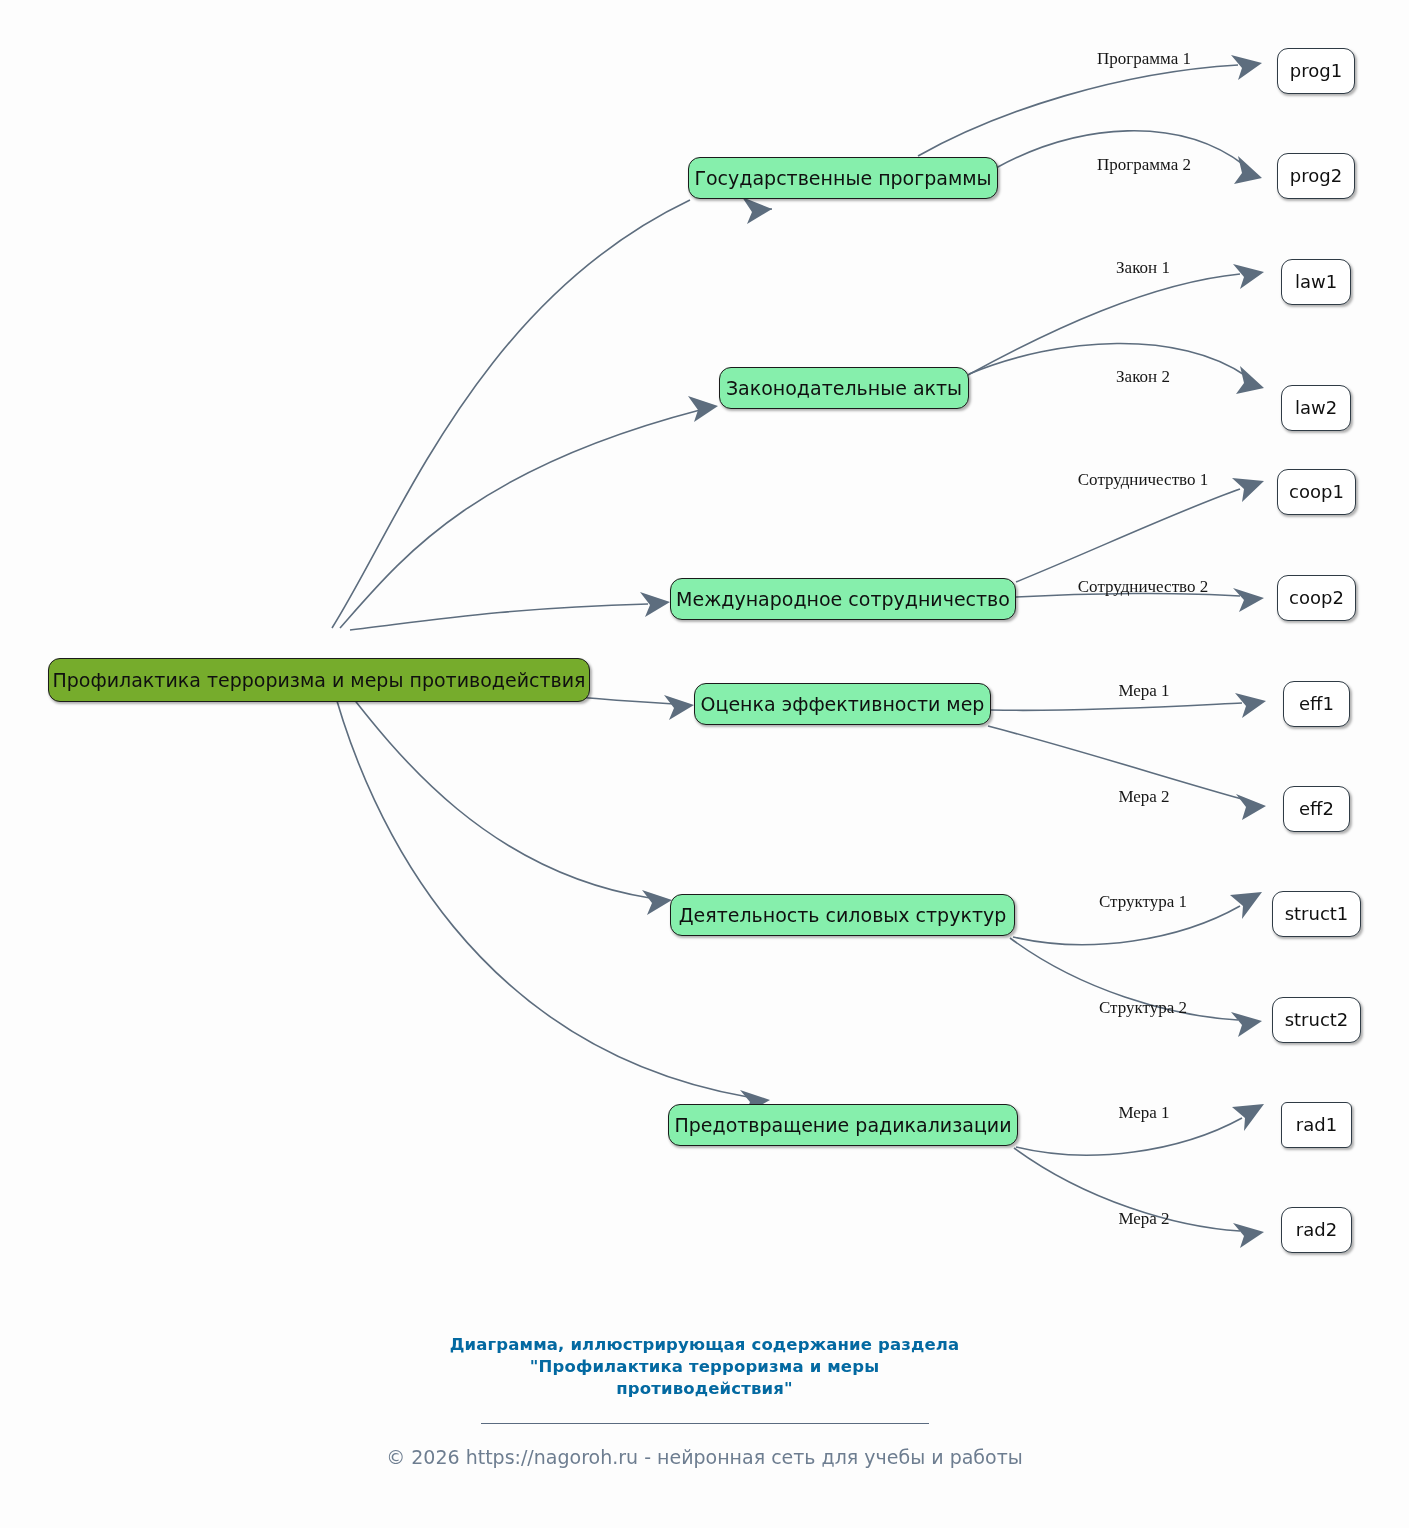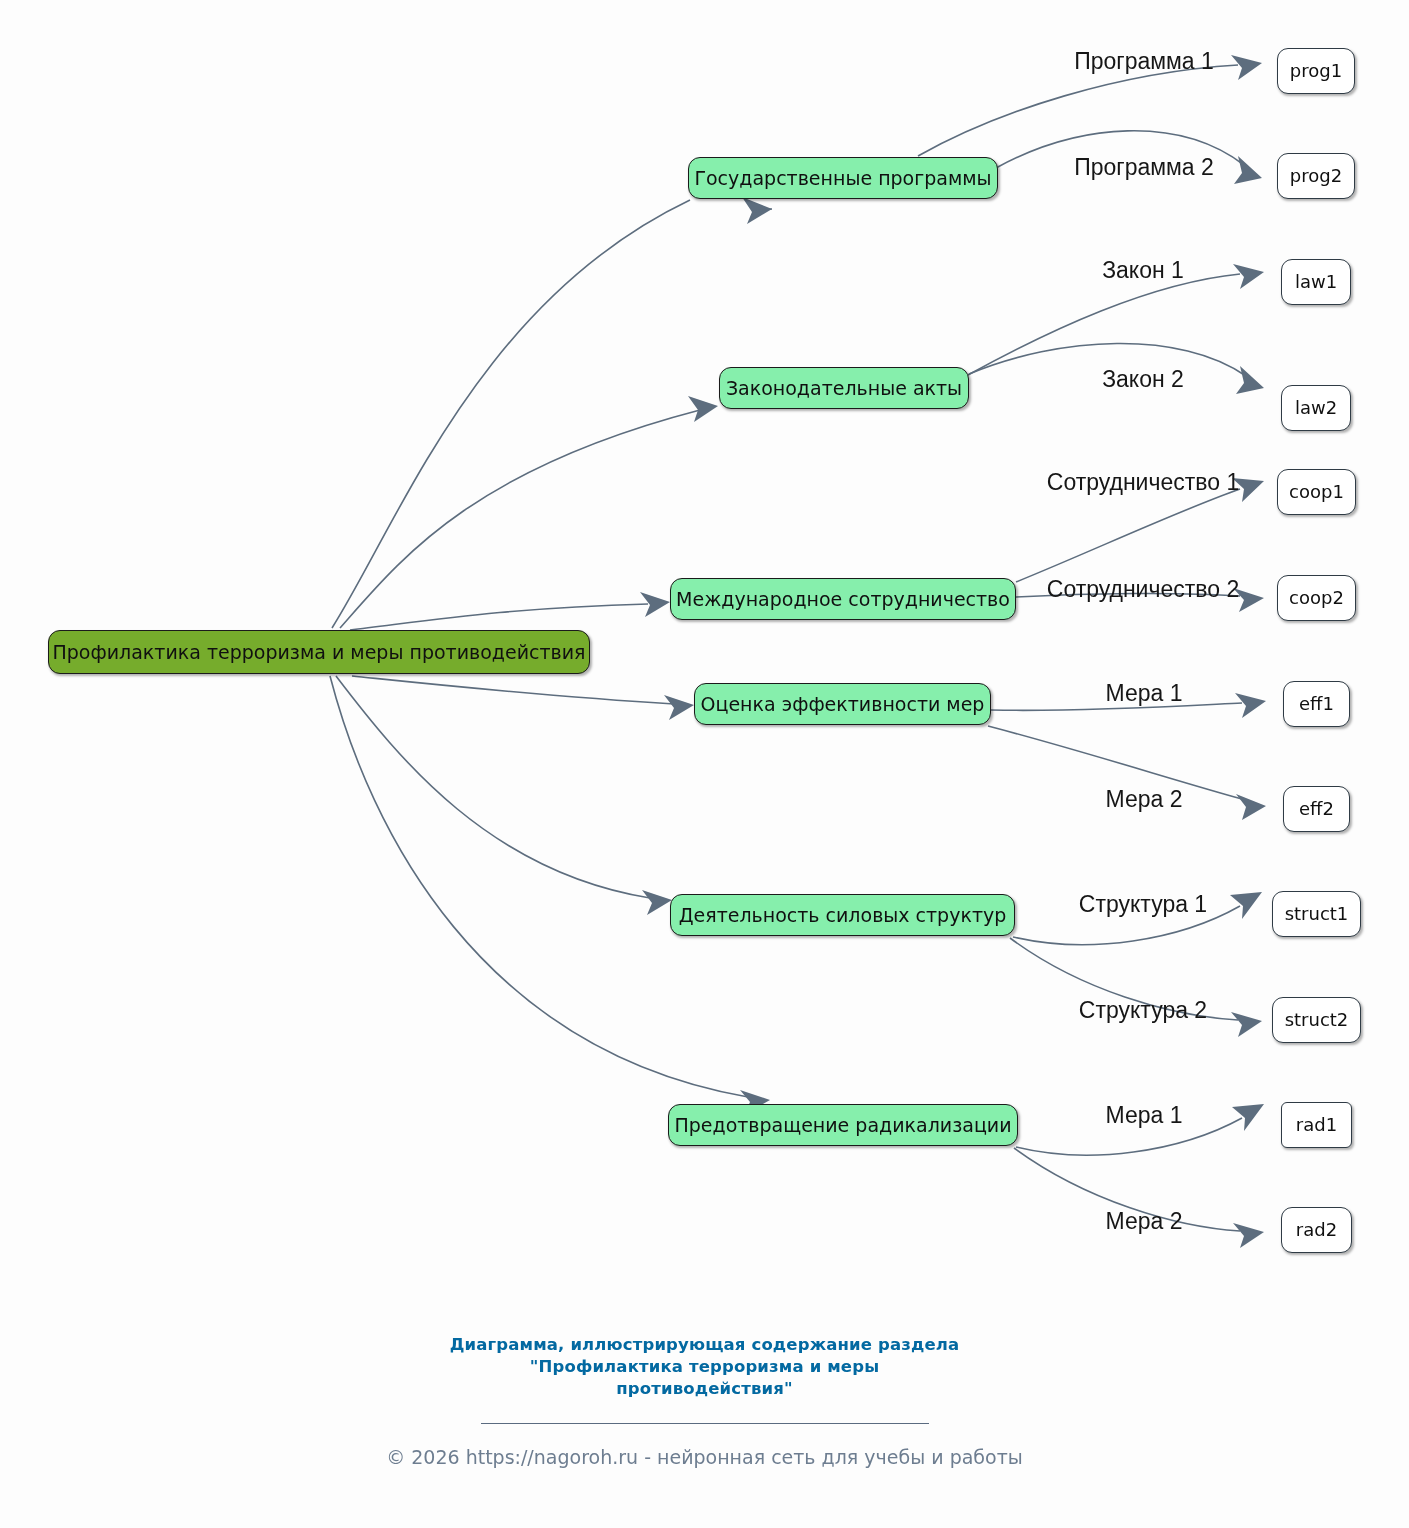--- a/index.html
+++ b/index.html
@@ -42,20 +42,21 @@
     line-height: 1;
   }
 
   .node-root {
     background: #76ac2c;
     border: 1.6px solid #1b1b1b;
     border-radius: 12px;
     color: #101010;
     font-size: 19px;
     box-shadow: 1.5px 2px 2.5px rgba(0,0,0,0.30);
+    margin-top: 28px;
   }
 
   .node-branch {
     background: #86efac;
     border: 1.6px solid #1b1b1b;
     border-radius: 12px;
     color: #101010;
     font-size: 19px;
     box-shadow: 1.5px 2px 2.5px rgba(0,0,0,0.30);
   }
@@ -64,22 +65,22 @@
     background: #ffffff;
     border: 1.8px solid #2f3b45;
     border-radius: 11px;
     color: #101010;
     font-size: 18px;
     box-shadow: 1.5px 2px 2.5px rgba(0,0,0,0.30);
   }
 
   .edge-label {
     position: absolute;
-    font-family: Liberation Sans, sans-serif;
-    font-size: 23px;
+    font-family: Liberation Serif, serif;
+    font-size: 17px;
     color: #161616;
     white-space: nowrap;
     transform: translateX(-50%);
     line-height: 1;
   }
 
   #footer {
     position: absolute;
     left: 0;
     top: 1334px;

